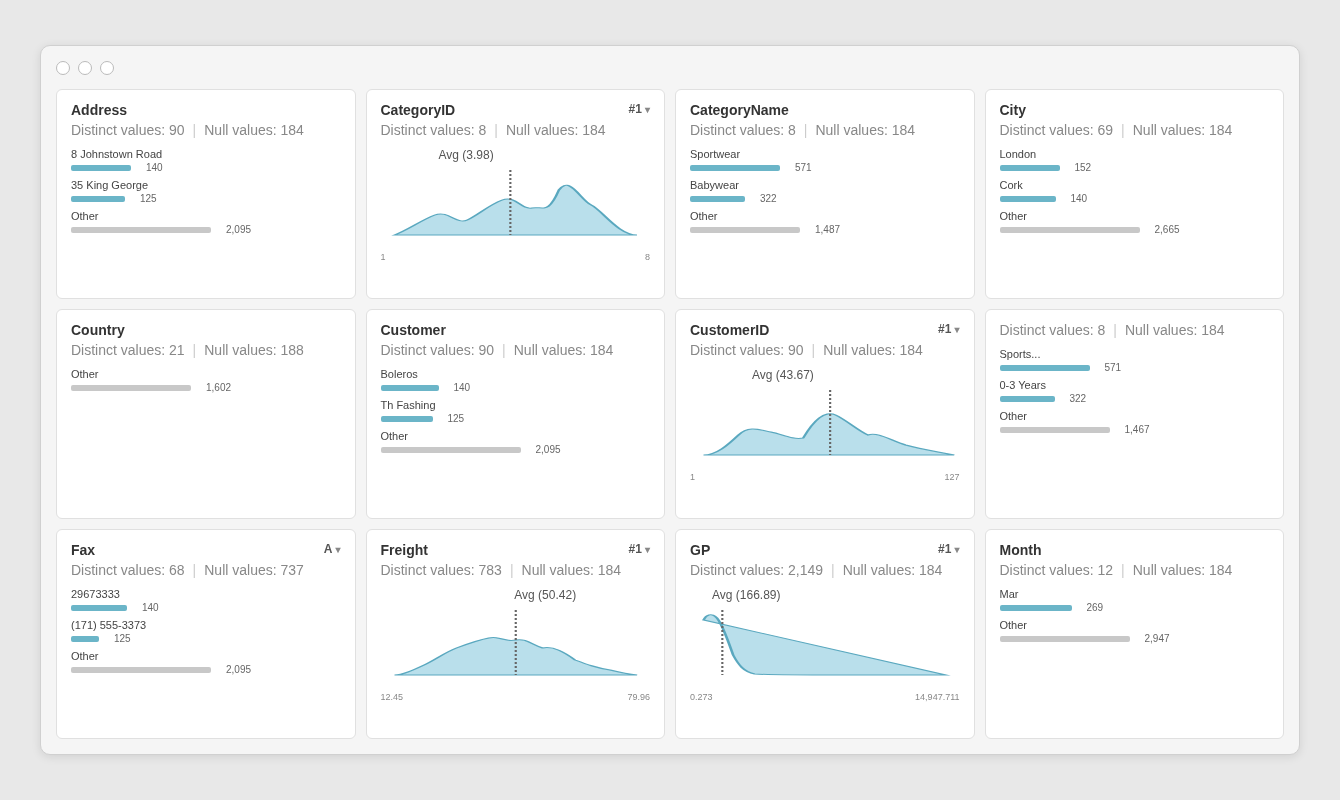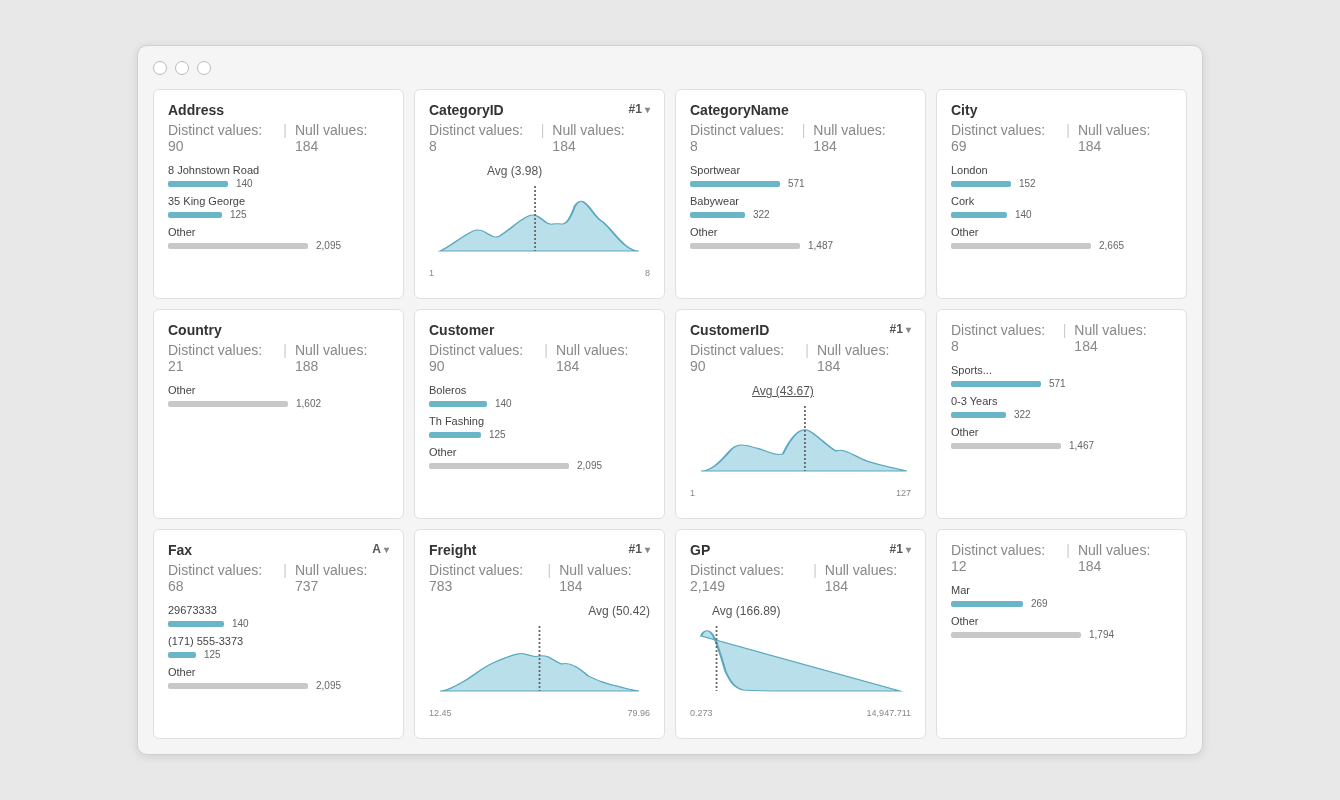--- a/index.html
+++ b/index.html
@@ -9,21 +9,21 @@
       display: flex;
       justify-content: center;
       align-items: center;
       min-height: 100vh;
       padding: 20px;
     }
     .window {
       background: #f5f5f5;
       border-radius: 10px;
       border: 1px solid #d0d0d0;
-      width: 1066px;
+      width: 1260px;
       padding: 15px;
       box-shadow: 0 2px 10px rgba(0,0,0,0.1);
     }
     .window-title-bar {
       display: flex;
       align-items: center;
       gap: 8px;
       margin-bottom: 14px;
     }
     .window-btn {
@@ -83,21 +83,21 @@
       margin-bottom: 6px;
     }
     .item-label {
       font-size: 11px;
       color: #444;
       margin-bottom: 2px;
     }
     .bar-container {
       display: flex;
       align-items: center;
-      gap: 8px;
+      gap: 15px;
     }
     .bar {
       height: 6px;
       border-radius: 2px;
       background: #6bb5c8;
     }
     .bar-other {
       height: 6px;
       border-radius: 2px;
       background: #c8c8c8;
@@ -302,21 +302,21 @@
       <div class="card">
         <div class="card-header">
           <span class="card-title">CustomerID</span>
           <span class="card-badge">#1 <span class="chevron">▾</span></span>
         </div>
         <div class="card-meta">
           <span>Distinct values: 90</span>
           <span class="sep">|</span>
           <span>Null values: 184</span>
         </div>
-        <div class="avg-label" style="text-align: left; padding-left: 62px; text-decoration: underline;">Avg (43.67)</div>
+        <div class="avg-label" style="text-align: left; padding-left: 62px;">Avg (43.67)</div>
         <div class="chart-area"><svg class="chart-svg" viewBox="0 0 100 70" preserveAspectRatio="none">
             <path d="M5,65 C10,65 14,55 18,45 C22,35 26,40 30,42 C34,44 38,50 42,48 C46,30 50,20 54,25 C58,30 62,40 66,45 C70,42 74,50 80,55 C84,58 88,60 92,62 C94,63 96,64 98,65 Z" fill="rgba(100,185,210,0.45)" stroke="#5aa8bf" stroke-width="1"></path>
             <line x1="52" y1="0" x2="52" y2="65" stroke="#666" stroke-width="0.8" stroke-dasharray="2,2"></line>
           </svg></div>
         <div class="chart-labels">
           <span>1</span>
           <span>127</span>
         </div>
       </div>
       <div class="card">
@@ -382,21 +382,21 @@
       <div class="card">
         <div class="card-header">
           <span class="card-title">Freight</span>
           <span class="card-badge">#1 <span class="chevron">▾</span></span>
         </div>
         <div class="card-meta">
           <span>Distinct values: 783</span>
           <span class="sep">|</span>
           <span>Null values: 184</span>
         </div>
-        <div class="avg-label" style="text-align: right; padding-left: 60px;">Avg (50.42)</div>
+        <div class="avg-label" style="text-align: center; padding-left: 60px;">Avg (50.42)</div>
         <div class="chart-area"><svg class="chart-svg" viewBox="0 0 100 70" preserveAspectRatio="none">
             <path d="M5,65 C8,65 12,60 16,55 C20,50 24,42 28,38 C32,34 36,30 40,28 C44,26 46,32 50,30 C54,28 56,35 60,38 C64,36 68,42 72,50 C76,54 80,58 85,60 C88,62 91,64 95,65 Z" fill="rgba(100,185,210,0.45)" stroke="#5aa8bf" stroke-width="1"></path>
             <line x1="50" y1="0" x2="50" y2="65" stroke="#666" stroke-width="0.8" stroke-dasharray="2,2"></line>
           </svg></div>
         <div class="chart-labels">
           <span>12.45</span>
           <span>79.96</span>
         </div>
       </div>
       <div class="card">
@@ -413,34 +413,37 @@
         <div class="chart-area"><svg class="chart-svg" viewBox="0 0 100 70" preserveAspectRatio="none">
             <path d="M5,10 C6,5 8,2 10,8 C12,14 14,30 16,45 C18,55 20,62 24,64 C30,65 40,65 55,65 C65,65 75,65 85,65 C90,65 93,65 95,65 Z" fill="rgba(100,185,210,0.45)" stroke="#5aa8bf" stroke-width="1"></path>
             <line x1="12" y1="0" x2="12" y2="65" stroke="#666" stroke-width="0.8" stroke-dasharray="2,2"></line>
           </svg></div>
         <div class="chart-labels">
           <span>0.273</span>
           <span>14,947.711</span>
         </div>
       </div>
       <div class="card">
+        <div class="card-header">
+          <span class="card-title">Month</span>
+        </div>
         <div class="card-meta">
           <span>Distinct values: 12</span>
           <span class="sep">|</span>
           <span>Null values: 184</span>
         </div>
         <div class="item-row">
           <div class="item-label">Mar</div>
           <div class="bar-container">
             <div class="bar" style="width: 72px;"></div>
             <span class="bar-value">269</span>
           </div>
         </div>
         <div class="item-row">
           <div class="item-label">Other</div>
           <div class="bar-container">
             <div class="bar-other" style="width: 130px;"></div>
-            <span class="bar-value">1,794</span>
+            <span class="bar-value">2,947</span>
           </div>
         </div>
       </div>
     </div>
 </div>
 
 </body></html>

